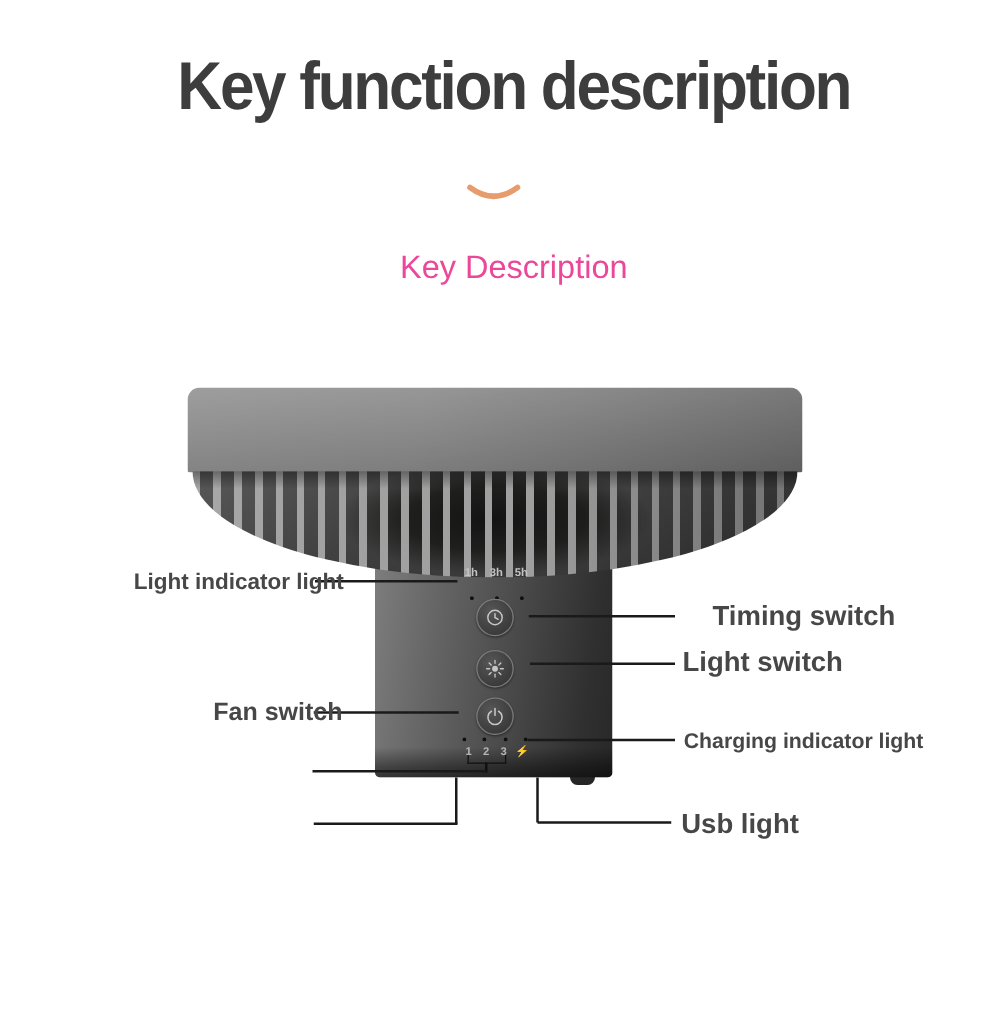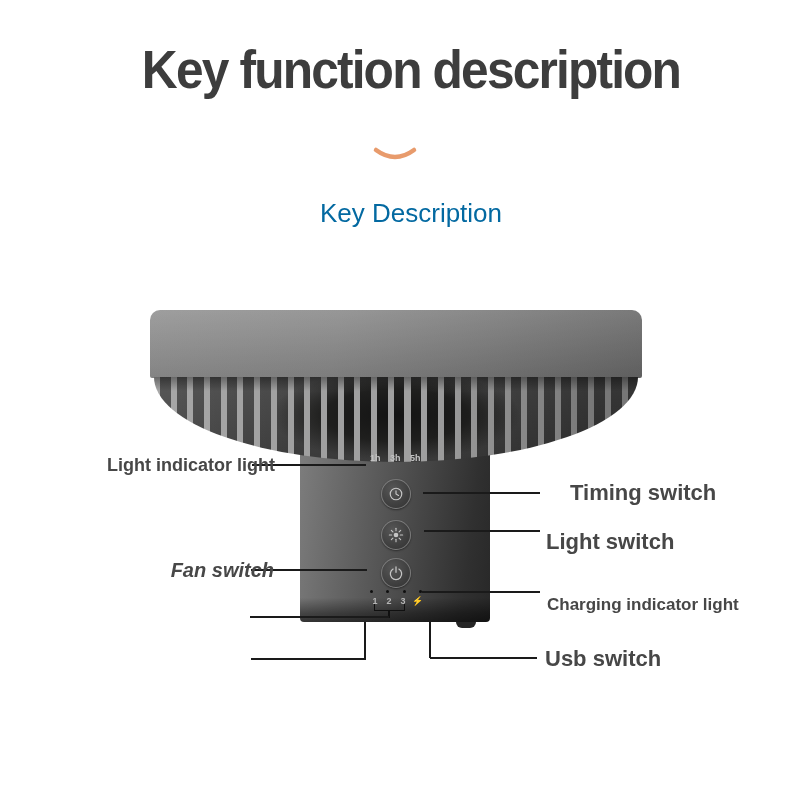--- a/index.html
+++ b/index.html
@@ -10,21 +10,21 @@
   }
   
   .title{
     position:absolute;top:38px;left:50%;transform:translateX(-50%) scaleX(0.92);
     transform-origin:center;white-space:nowrap;
     font-size:54px;font-weight:700;letter-spacing:-2px;color:#3d3d3d;margin:0;
   }
   .accent-arc{position:absolute;left:372px;top:146px;width:46px;height:22px;}
   .subtitle{
     position:absolute;top:198px;left:50%;transform:translateX(-50%);
-    font-size:26px;font-weight:400;color:#0369a1;white-space:nowrap;
+    font-size:26px;font-weight:400;color:#ec4899;white-space:nowrap;
   }
   
   .bowl{
     position:absolute;left:150px;top:310px;width:492px;height:68px;z-index:3;
     border-radius:10px 10px 2px 2px;
     background:
       linear-gradient(180deg, rgba(255,255,255,0.10), rgba(0,0,0,0.10)),
       linear-gradient(101deg,#939393 0%,#8b8b8b 38%,#7a7a7a 70%,#696969 100%);
   }
   .grille{
@@ -47,21 +47,21 @@
   }
   .foot{
     position:absolute;left:456px;top:612px;width:20px;height:16px;z-index:1;
     background:#262626;border-radius:3px 3px 6px 6px;
   }
   
   .timer-indicators{
     position:absolute;left:370px;top:454px;width:54px;z-index:4;
     display:flex;justify-content:space-between;
   }
-  .timer-col{display:flex;flex-direction:row;align-items:center;gap:14px;width:14px;}
+  .timer-col{display:flex;flex-direction:column;align-items:center;gap:14px;width:14px;}
   .timer-col .lbl{font-size:9px;line-height:9px;color:#c3c3c3;font-weight:700;}
   .ind-dot{width:3px;height:3px;border-radius:50%;background:#0f0f0f;}
   .ctl-btn{
     position:absolute;left:381px;width:30px;height:30px;z-index:4;
     border-radius:50%;border:1px solid rgba(170,170,170,0.55);
     background:radial-gradient(circle at 38% 32%, #565656, #3a3a3a 75%);
     box-shadow:0 1px 2px rgba(0,0,0,0.45);
     padding:0;cursor:pointer;display:flex;align-items:center;justify-content:center;
   }
   .ctl-btn svg{display:block;}
@@ -93,26 +93,26 @@
   .ln-charging{left:422px;top:591px;width:118px;}
   .ln-fan-gear{left:250px;top:616px;width:139px;}
   .ln-typec-h{left:251px;top:658px;width:115px;}
   .ln-typec-v{left:364px;top:622px;height:37px;}
   .ln-usb-h{left:430px;top:657px;width:107px;}
   .ln-usb-v{left:429px;top:622px;height:36px;}
   
   .callout{position:absolute;color:#474747;font-weight:700;white-space:nowrap;z-index:6;}
   .cl-left{text-align:right;}
   .cl-timing-ind{right:547px;top:454px;font-size:18px;line-height:22px;}
-  .cl-fan-switch{right:548px;top:558px;font-size:20px;line-height:24px;font-style:italic;}
+  .cl-fan-switch{right:548px;top:558px;font-size:20px;line-height:24px;}
   .cl-fan-gear{right:547px;top:604px;font-size:17.5px;line-height:21px;}
   .cl-typec{right:547px;top:644px;font-size:23px;line-height:28px;}
   .cl-timing-switch{left:546px;top:479px;font-size:22px;line-height:27px;margin-left:24px;}
-  .cl-light-switch{left:546px;top:516px;font-size:22px;line-height:27px;margin-top:12px;}
-  .cl-charging{left:547px;top:582px;font-size:17px;line-height:21px;margin-top:12px;}
+  .cl-light-switch{left:546px;top:516px;font-size:22px;line-height:27px;}
+  .cl-charging{left:547px;top:582px;font-size:17px;line-height:21px;}
   .cl-usb{left:545px;top:645px;font-size:22px;line-height:27px;}
 </style>
 </head>
 <body>
 
 <div class="canvas">
 
   <h1 class="title">Key function description</h1>
 
   <svg class="accent-arc" viewBox="0 0 46 22">
@@ -202,15 +202,15 @@
   <div class="vline ln-typec-v"></div>
   <div class="hline ln-usb-h"></div>
   <div class="vline ln-usb-v"></div>
 
   <div class="callout cl-left cl-timing-ind">Light indicator light</div>
   <div class="callout cl-left cl-fan-switch">Fan switch</div>
 
   <div class="callout cl-timing-switch">Timing switch</div>
   <div class="callout cl-light-switch">Light switch</div>
   <div class="callout cl-charging">Charging indicator light</div>
-  <div class="callout cl-usb">Usb switch</div>
+  <div class="callout cl-usb">Usb light</div>
 
 </div>
 
 </body></html>

